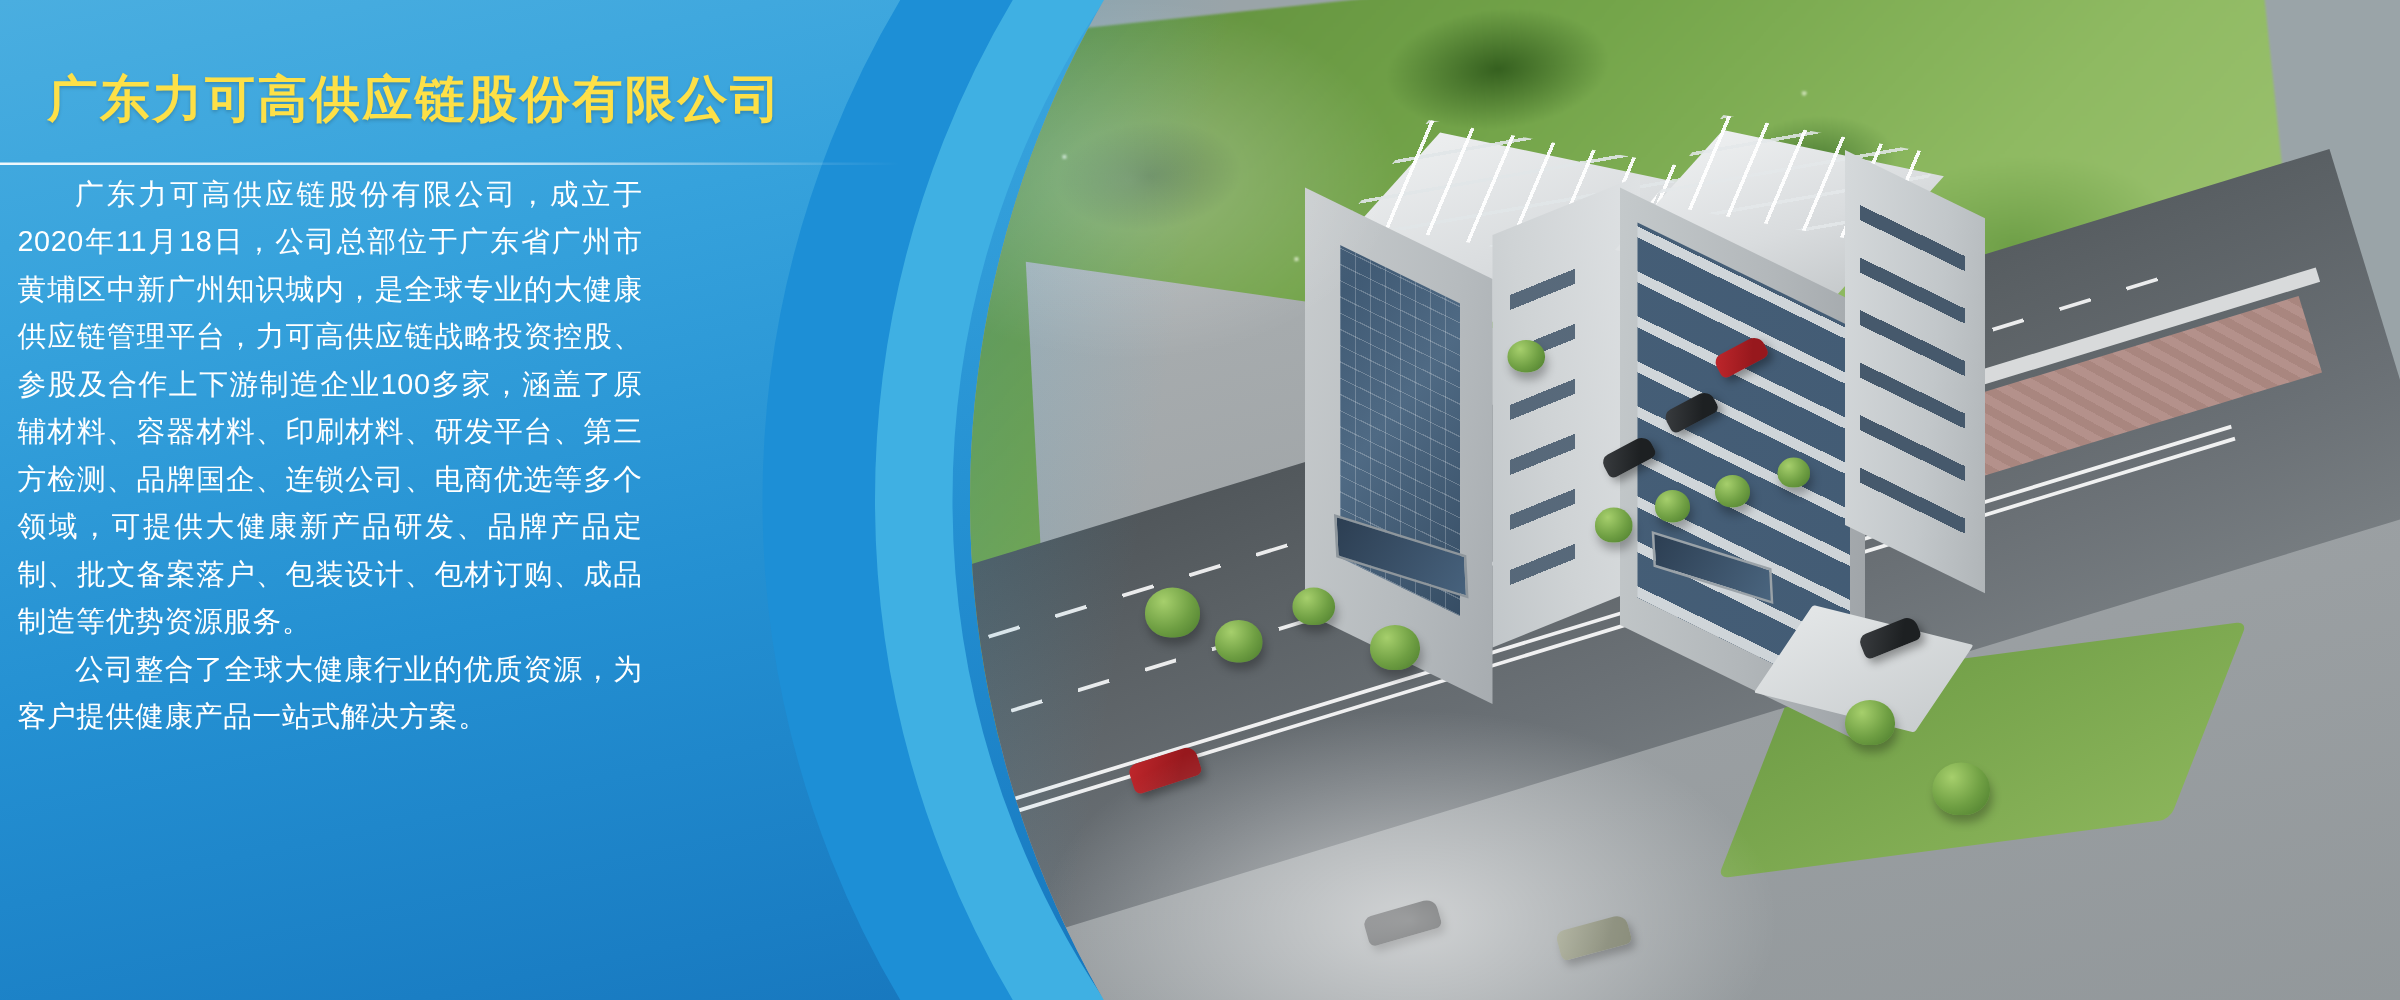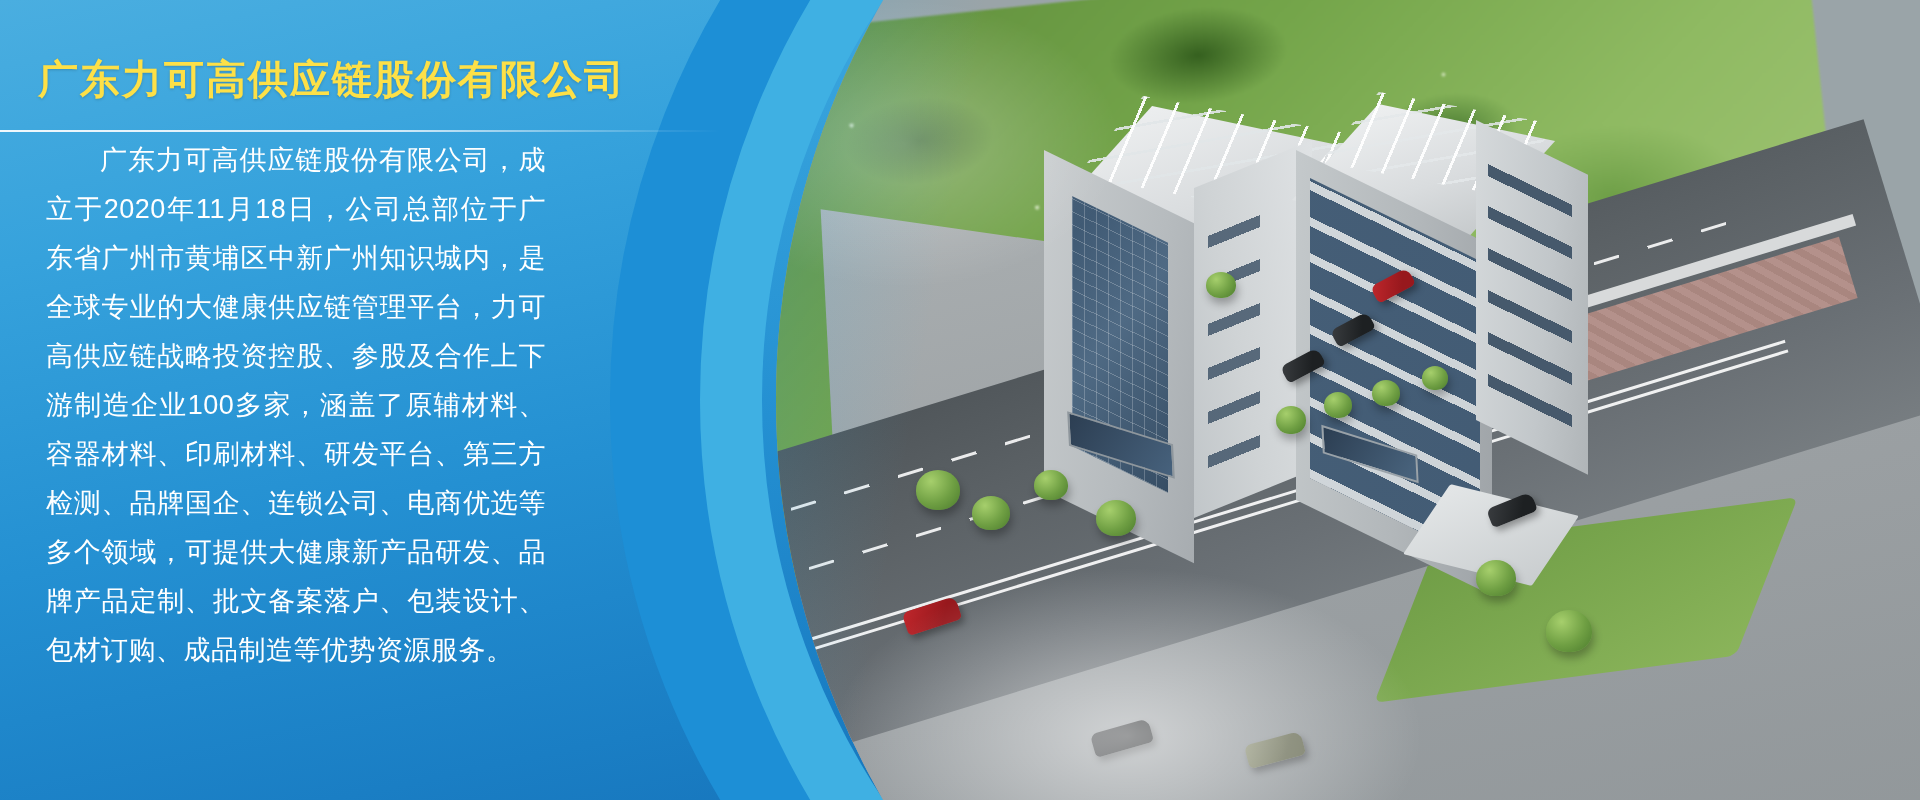--- a/index.html
+++ b/index.html
@@ -383,27 +383,26 @@
       rgba(255,255,255,.92) 0%,
       rgba(255,255,255,.78) 55%,
       rgba(255,255,255,.10) 92%,
       rgba(255,255,255,0) 100%);
   }
   .body-text {
     position: absolute;
     left: 14px;
     top: 136px;
     width: 500px;
-    font-size: 27px;
-    line-height: 49px;
+    font-size: 23px;
+    line-height: 38px;
     color: #ffffff;
     text-align: justify;
     text-justify: inter-character;
     letter-spacing: .5px;
-    margin-left: 32px;
   }
   .body-text p { margin: 0; text-indent: 2em; }
 </style>
 </head>
 <body>
 
 <div id="stage">
 
   <div class="bg-gradient"></div>
 
@@ -477,16 +476,17 @@
       </div>
     </div>
     <div class="disc-fade"></div>
   </div>
 
   <div class="text-col">
     <div class="title">广东力可高供应链股份有限公司</div>
     <div class="divider"></div>
     <div class="body-text">
       <p>广东力可高供应链股份有限公司，成立于2020年11月18日，公司总部位于广东省广州市黄埔区中新广州知识城内，是全球专业的大健康供应链管理平台，力可高供应链战略投资控股、参股及合作上下游制造企业100多家，涵盖了原辅材料、容器材料、印刷材料、研发平台、第三方检测、品牌国企、连锁公司、电商优选等多个领域，可提供大健康新产品研发、品牌产品定制、批文备案落户、包装设计、包材订购、成品制造等优势资源服务。</p>
+      <p>公司整合了全球大健康行业的优质资源，为客户提供健康产品一站式解决方案。</p>
     </div>
   </div>
 
 </div>
 
 </body></html>

